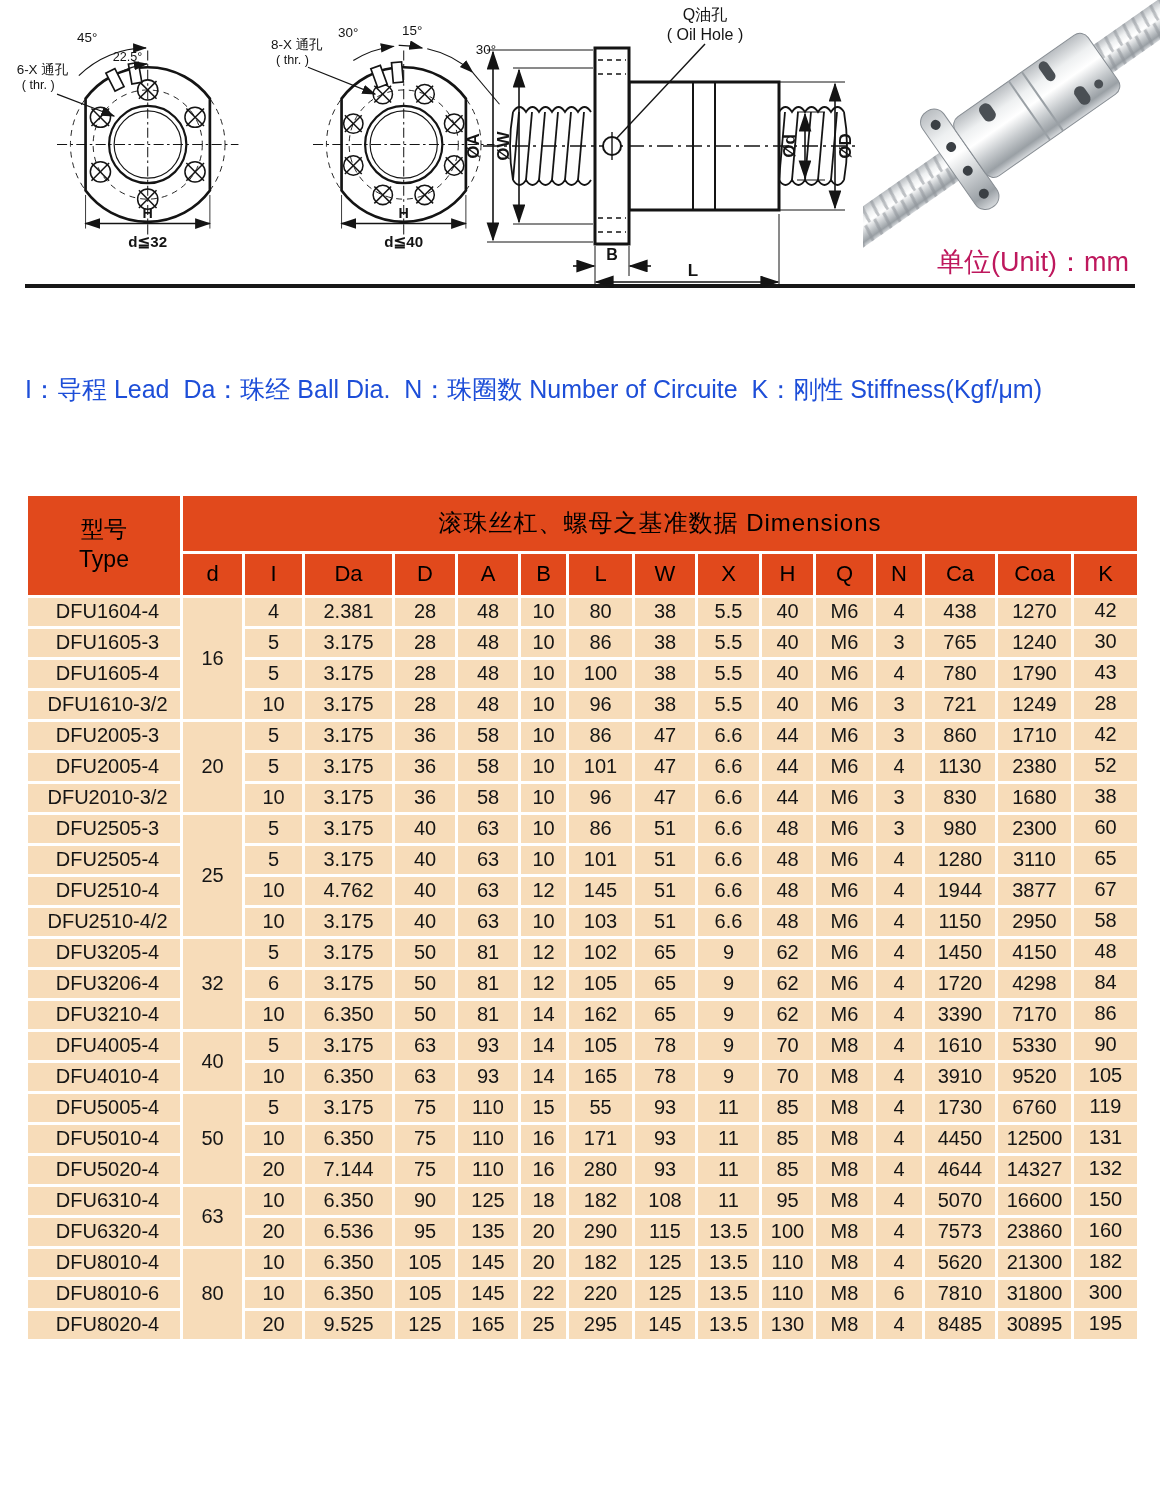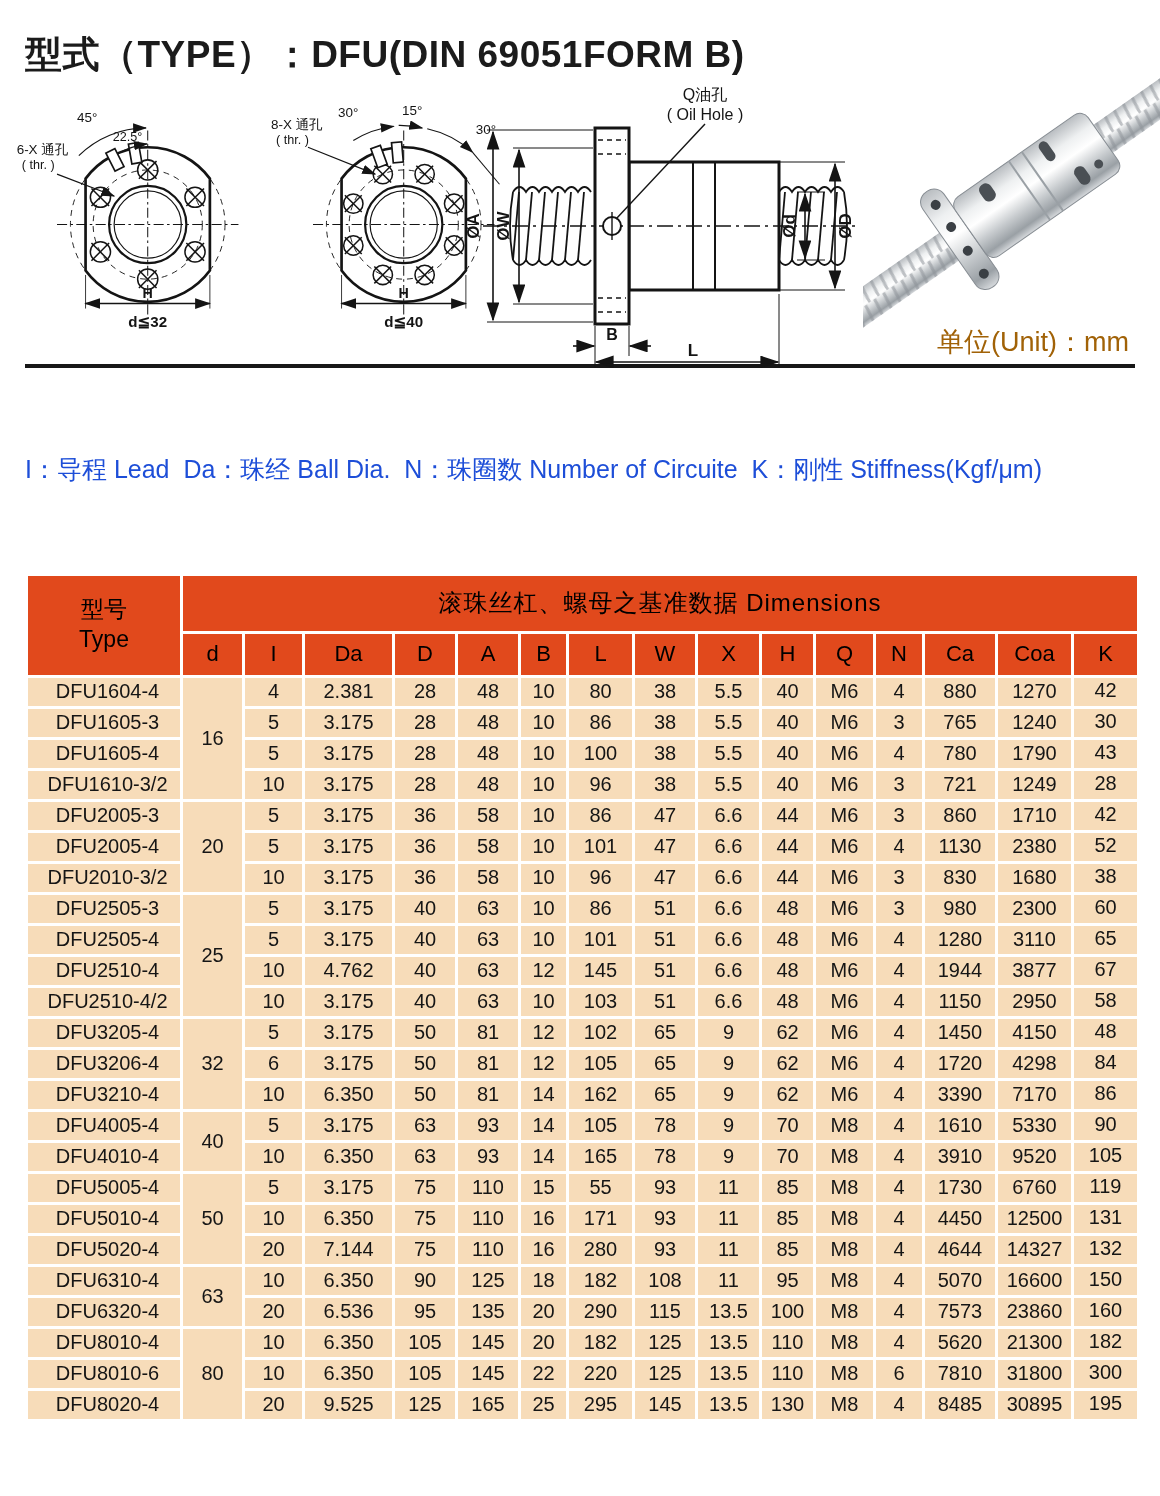--- a/index.html
+++ b/index.html
@@ -14,41 +14,40 @@
     font-family:"Liberation Sans",sans-serif;position:relative;overflow:hidden;
   }
   .page{padding:0 25px;}
   .title{margin:30px 0 4px 0;font-size:37px;font-weight:700;letter-spacing:.5px;color:#1b1b1b;}
   .drawings{position:relative;height:266px;margin-top:6px;}
   .drawings svg{position:absolute;}
   .svg-f6{left:-10px;top:-2px;}
   .svg-f8{left:246px;top:-2px;}
   .svg-sec{left:428px;top:-8px;}
   .svg-photo{left:838px;top:-32px;}
-  .unit-label{position:absolute;right:6px;bottom:-8px;font-size:27px;font-weight:500;color:#a16207;}
+  .unit-label{position:absolute;right:6px;bottom:-8px;font-size:27px;font-weight:500;color:#be185d;}
   .divider{height:4px;background:#171717;margin-top:12px;}
   .legend{margin-top:13px;font-size:25px;line-height:1.42;font-weight:500;white-space:pre-wrap;color:#1d4ed8;}
   table.dims{margin-top:14px;border-collapse:collapse;table-layout:fixed;width:1110px;background:var(--row-bg);}
   .dims th,.dims td{border:3px solid #ffffff;text-align:center;overflow:hidden;padding:0;}
   .dims thead th{background:var(--header-bg);color:#000000;font-weight:400;}
   .th-type{font-size:23px;line-height:1.3;}
   .th-dims{font-size:24px;height:58px;letter-spacing:1px;}
   .th-col{font-size:22px;height:44px;}
   .dims tbody td{font-size:20px;height:31px;color:#151515;}
   td.type-cell{text-align:center;padding-left:7px;}
   td.k-cell{vertical-align:top;padding-top:1px;font-size:19px;}
   td.d-cell{font-size:20px;}
   svg text{font-family:"Liberation Sans",sans-serif;fill:#141414;}
 </style>
 </head>
 <body>
 
 <div class="page">
 
-  <h1 class="title">型式（TYPE）：DFU(DIN 69051FORM B)</h1>
 
   <div class="drawings">
 
     <svg class="svg-f6" width="252" height="266" viewBox="0 0 300 286">
       <defs>
         <marker id="arrA" markerWidth="12" markerHeight="10" refX="11" refY="4" orient="auto-start-reverse">
           <path d="M0,0 L12,4 L0,8 Z" fill="#141414"></path>
         </marker>
       </defs>
       <g fill="none" stroke="#141414">
@@ -335,21 +334,21 @@
           <td>2.381</td>
           <td>28</td>
           <td>48</td>
           <td>10</td>
           <td>80</td>
           <td>38</td>
           <td>5.5</td>
           <td>40</td>
           <td>M6</td>
           <td>4</td>
-          <td>880</td>
+          <td>438</td>
           <td>1270</td>
           <td class="k-cell">42</td>
         </tr>
         <tr>
           <td class="type-cell">DFU1605-3</td>
           <td>5</td>
           <td>3.175</td>
           <td>28</td>
           <td>48</td>
           <td>10</td>

